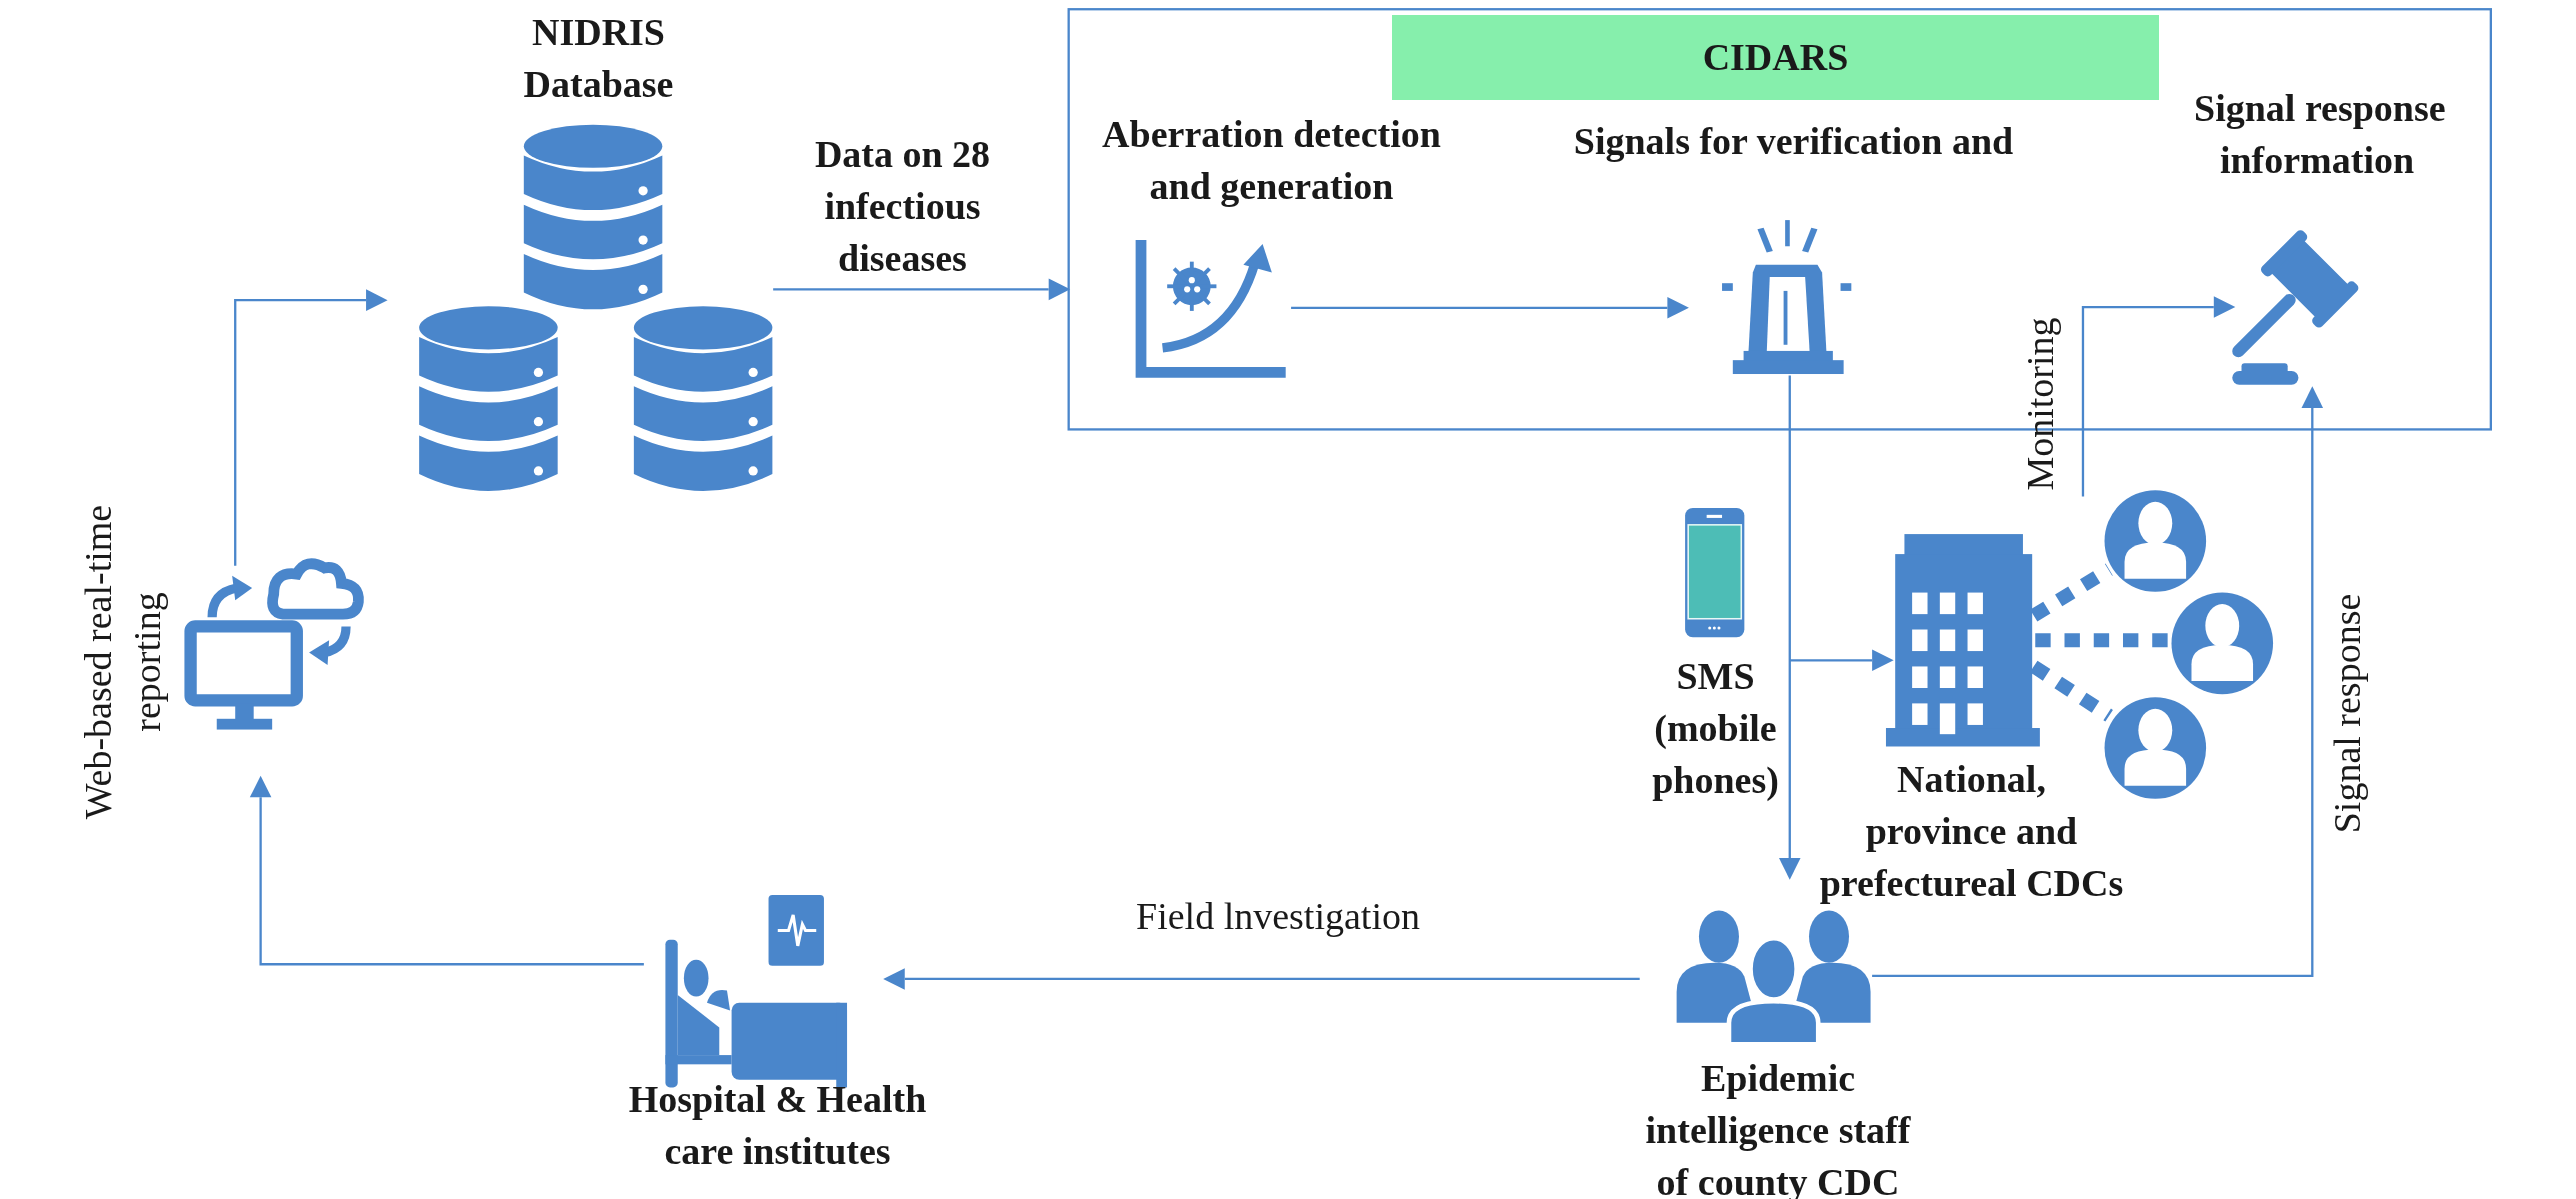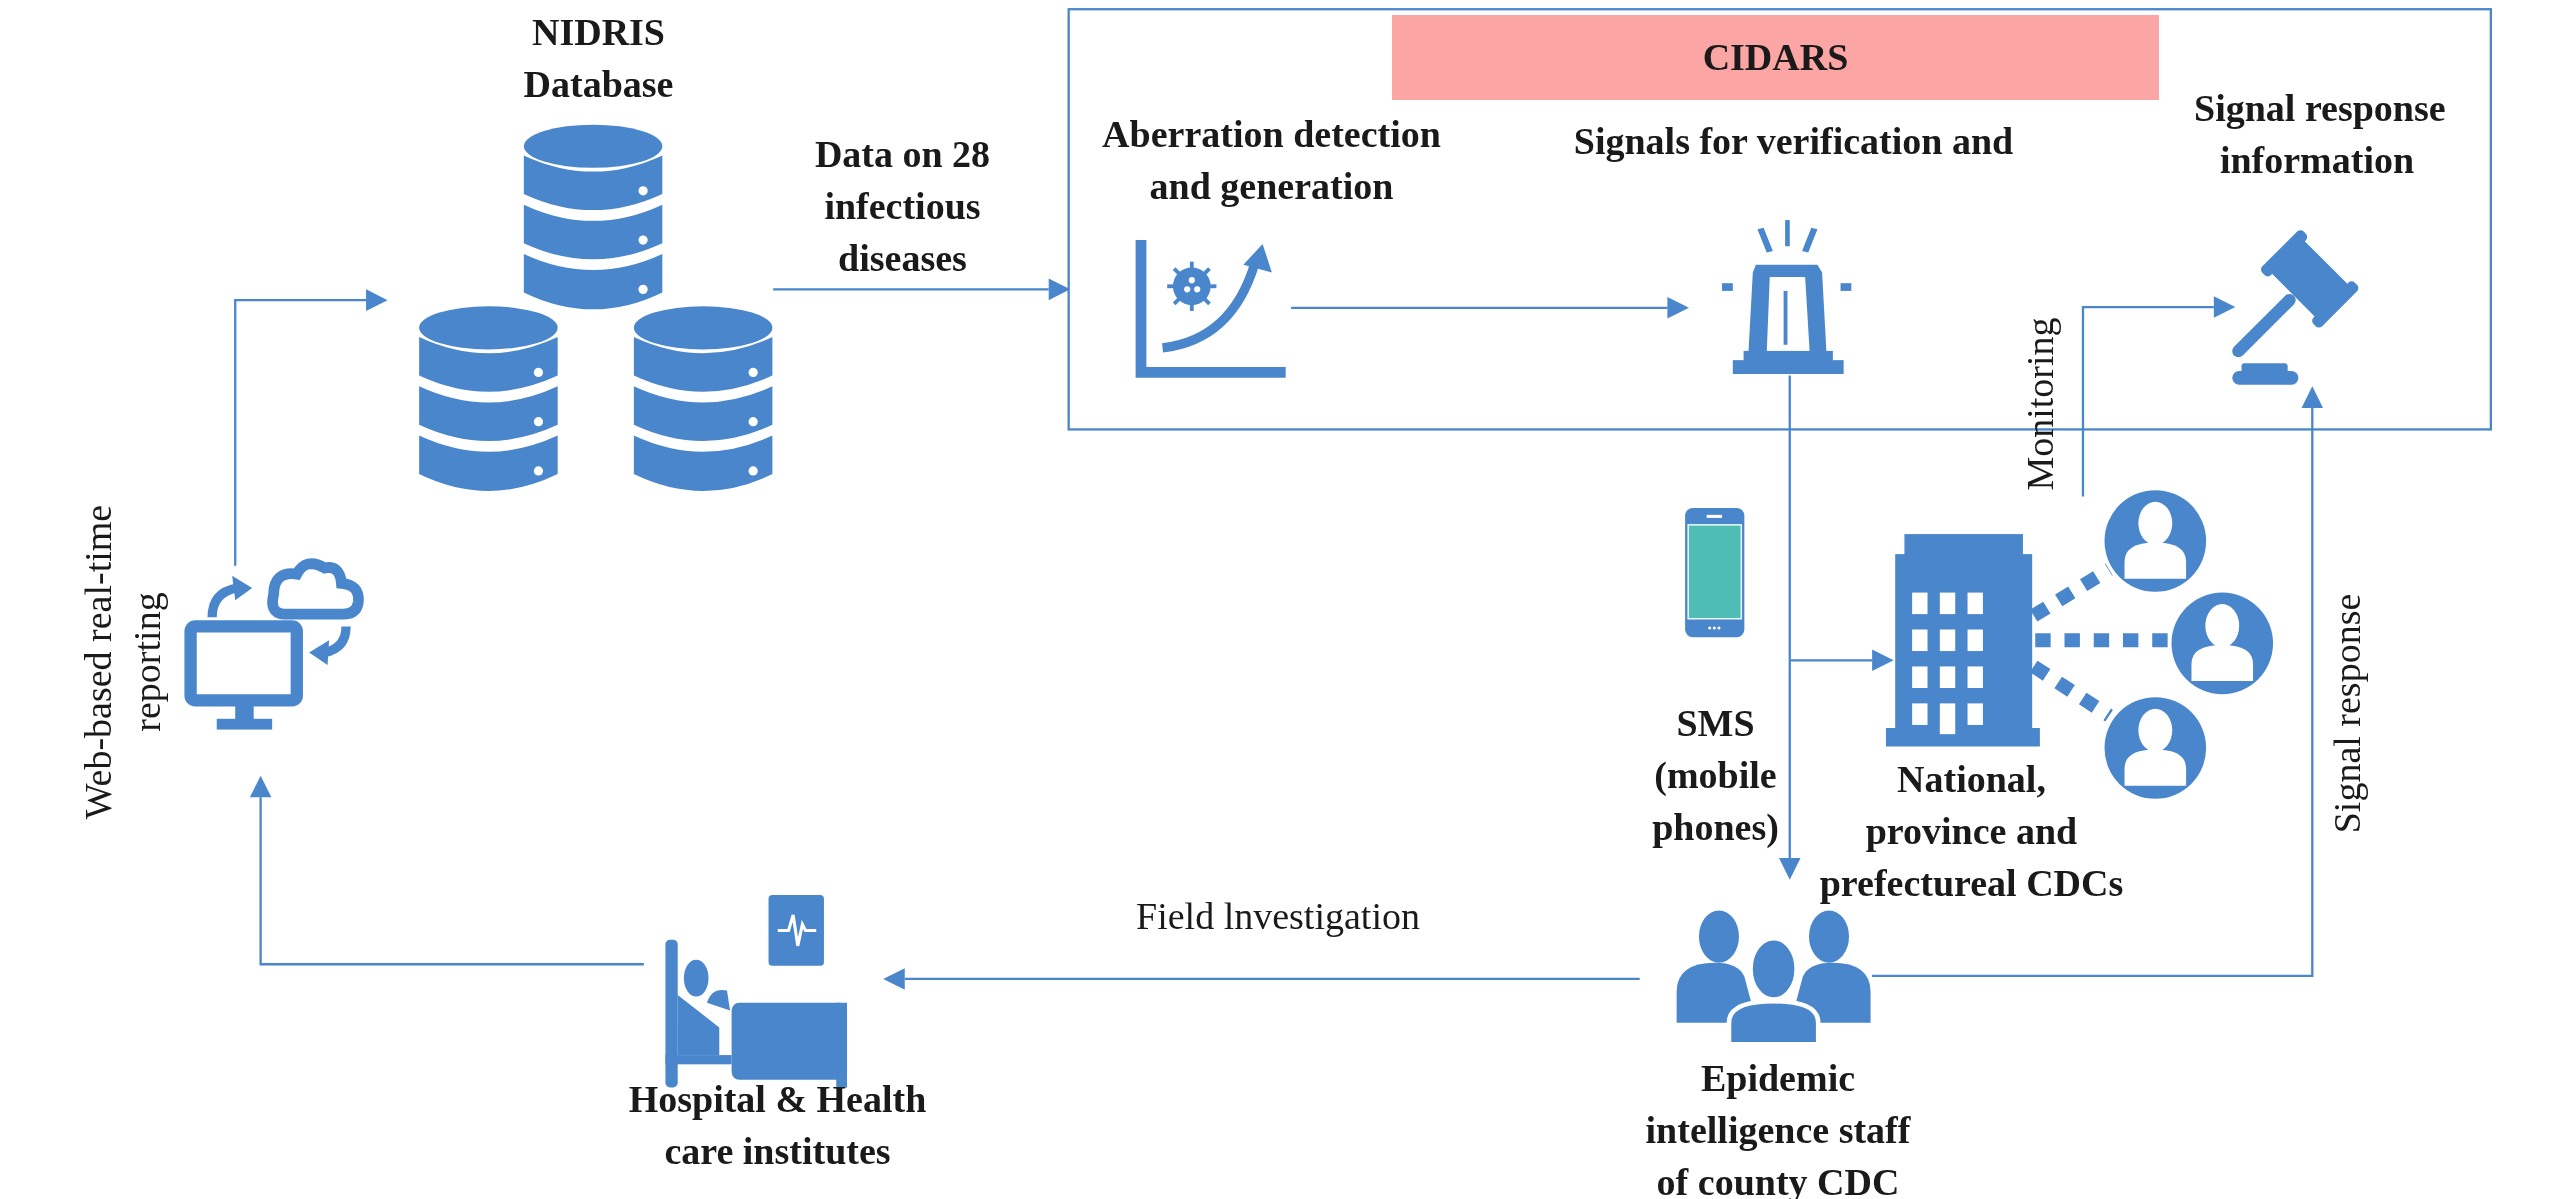--- a/index.html
+++ b/index.html
@@ -1,20 +1,20 @@
 <!DOCTYPE html>
 <html style="font-size:12.3px"><head>
 <meta charset="utf-8">
 <style>
   html,body{margin:0;padding:0;background:#ffffff;}
   body{width:2576px;height:1199px;position:relative;overflow:hidden;font-family:"Liberation Serif","DejaVu Serif",serif;color:#1a1a1a;}
   .lbl{position:absolute;font-size:38px;line-height:52px;text-align:center;white-space:nowrap;}
   .lbl span{display:block;font-weight:bold;}
   svg.layer{position:absolute;left:0;top:0;}
-  .cidars-title{position:absolute;left:1392px;top:14.6px;width:767px;height:85px;background:#fca5a5;display:flex;align-items:center;justify-content:center;font-weight:bold;font-size:38px;}
+  .cidars-title{position:absolute;left:1392px;top:14.6px;width:767px;height:85px;background:#86efac;display:flex;align-items:center;justify-content:center;font-weight:bold;font-size:38px;}
   .vert{position:absolute;font-size:38px;line-height:49px;white-space:nowrap;transform-origin:0 0;text-align:center;}
 </style>
 </head>
 <body>
 
 <svg class="layer" width="2576" height="1199" viewBox="0 0 3346 1558">
   <defs>
     <marker id="arr" viewBox="0 0 10 10" refX="9" refY="5" markerWidth="9" markerHeight="9" orient="auto" markerUnits="userSpaceOnUse">
       <path d="M0,0 L10,5 L0,10 z" fill="#4A86CB"></path>
     </marker>
@@ -227,21 +227,21 @@
   <span>Signals for verification and</span>
 </div>
 
 <div class="lbl" style="left:2194px;top:82px;width:246px;">
   <span>Signal response</span>
   <span>information</span>
 </div>
 
 <div class="vert" style="left:2016px;top:508px;width:208px;transform:rotate(-90deg);">Monitoring</div>
 
-<div class="lbl" style="left:1631px;top:650px;width:169px;margin-top:47px;">
+<div class="lbl" style="left:1631px;top:650px;width:169px;">
   <span>SMS</span>
   <span>(mobile</span>
   <span>phones)</span>
 </div>
 
 <div class="lbl" style="left:1802px;top:753px;width:339px;">
   <span>National,</span>
   <span>province and</span>
   <span>prefectureal CDCs</span>
 </div>

